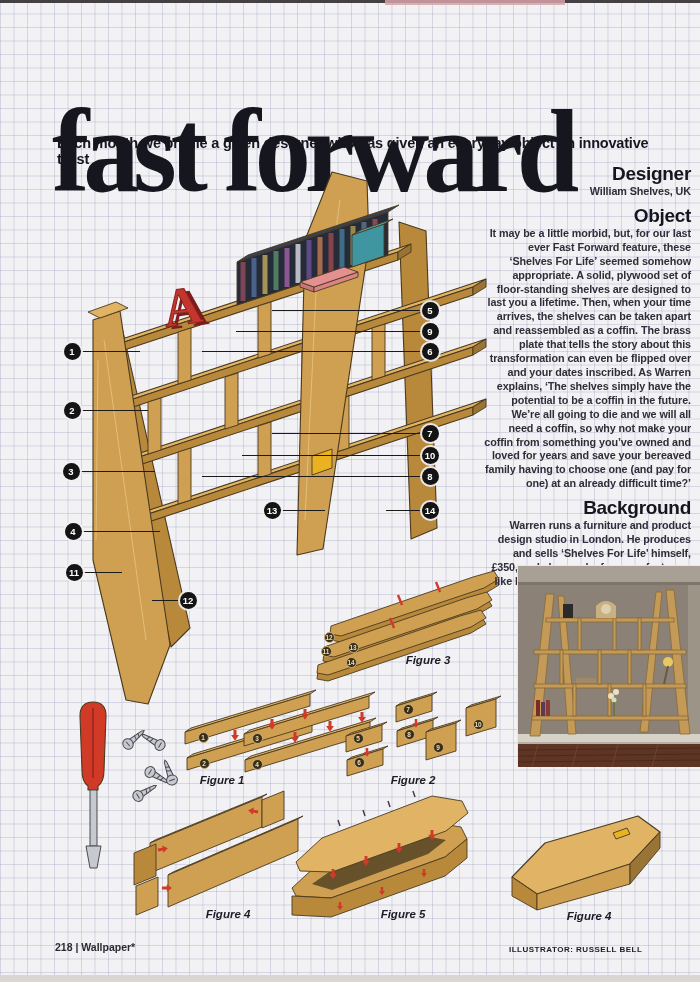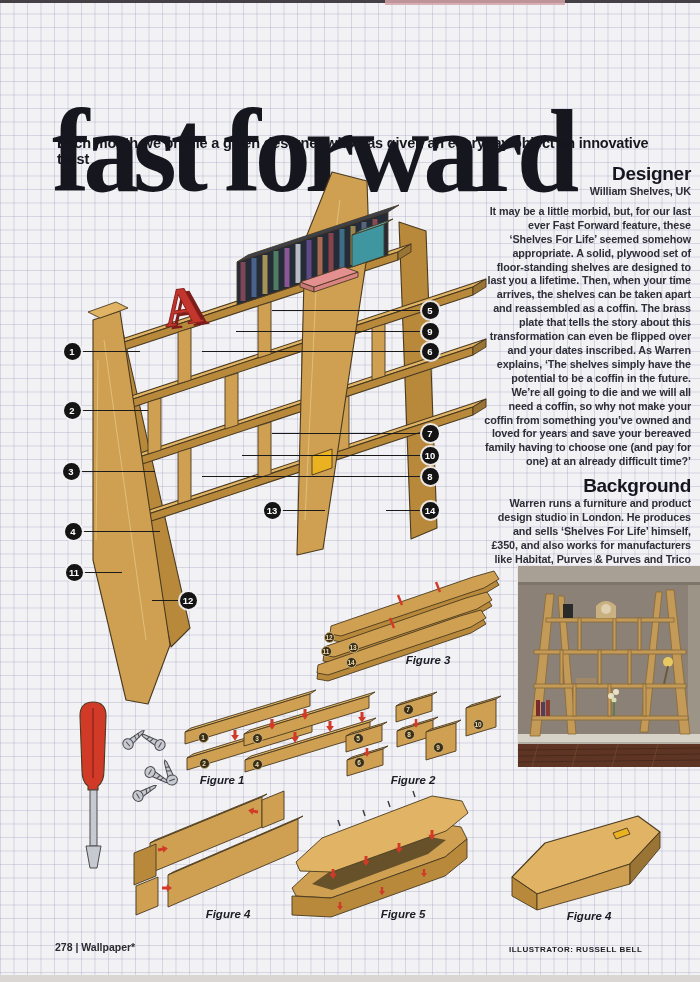--- a/index.html
+++ b/index.html
@@ -258,20 +258,21 @@
       <use href="#screw" transform="translate(160,745) rotate(120)"></use>
       <use href="#screw" transform="translate(150,772) rotate(-60)"></use>
       <use href="#screw" transform="translate(172,780) rotate(160)"></use>
       <use href="#screw" transform="translate(138,796) rotate(-120)"></use>
     </g>
   </svg>
 
   <aside class="col">
     <h2>Designer</h2>
     <p>William Shelves, UK</p>
+    <h2>Object</h2>
     <p>It may be a little morbid, but, for our last ever Fast Forward feature, these ‘Shelves For Life’ seemed somehow appropriate. A solid, plywood set of floor-standing shelves are designed to last you a lifetime. Then, when your time arrives, the shelves can be taken apart and reassembled as a coffin. The brass plate that tells the story about this transformation can even be flipped over and your dates inscribed. As Warren explains, ‘The shelves simply have the potential to be a coffin in the future. We’re all going to die and we will all need a coffin, so why not make your coffin from something you’ve owned and loved for years and save your bereaved family having to choose one (and pay for one) at an already difficult time?’</p>
     <h2>Background</h2>
     <p>Warren runs a furniture and product design studio in London. He produces and sells ‘Shelves For Life’ himself, £350, and also works for manufacturers like Habitat, Purves &amp; Purves and Trico in Japan.</p>
     <h2>Contact</h2>
     <p class="url">www.williamwarren.co.uk</p>
   </aside>
 
   <div class="photo">
     <svg width="183" height="201" viewBox="0 0 183 201">
       <rect x="0" y="0" width="183" height="201" fill="var(--photo_wall)"></rect>
@@ -371,16 +372,16 @@
       <div class="p-dot" style="left: 347.5px; top: 641.5px;">13</div>
       <div class="p-dot" style="left: 345.5px; top: 656.5px;">14</div>
       <div class="fig-label" style="left: 222px; top: 774px;">Figure 1</div>
       <div class="fig-label" style="left: 413px; top: 774px; font-style: italic;">Figure 2</div>
       <div class="fig-label" style="left: 428px; top: 654px;">Figure 3</div>
       <div class="fig-label" style="left: 228px; top: 908px;">Figure 4</div>
       <div class="fig-label" style="left: 403px; top: 908px;">Figure 5</div>
       <div class="fig-label" style="left: 589px; top: 910px;">Figure 4</div>
     </div>
 
-  <div class="footer-left">278 | Wallpaper*</div>
+  <div class="footer-left">218 | Wallpaper*</div>
   <div class="footer-right">ILLUSTRATOR: RUSSELL BELL</div>
   <div class="bottom-edge"></div>
 </div>
 
 </body></html>

